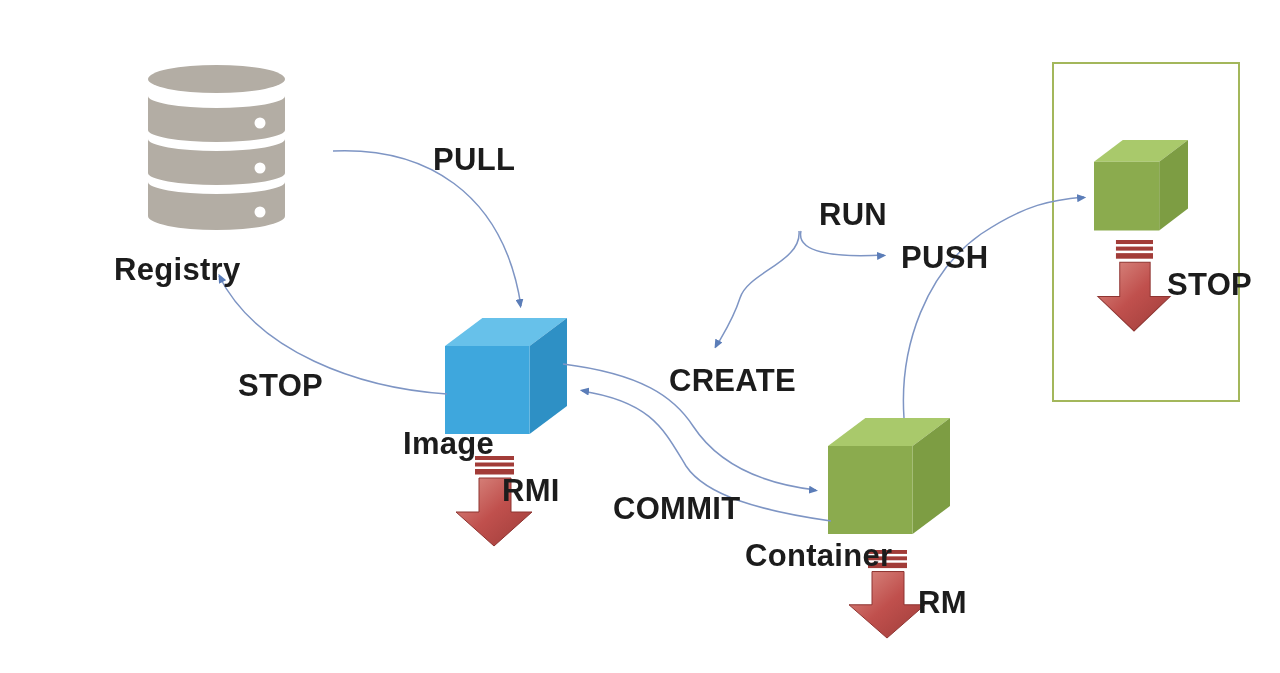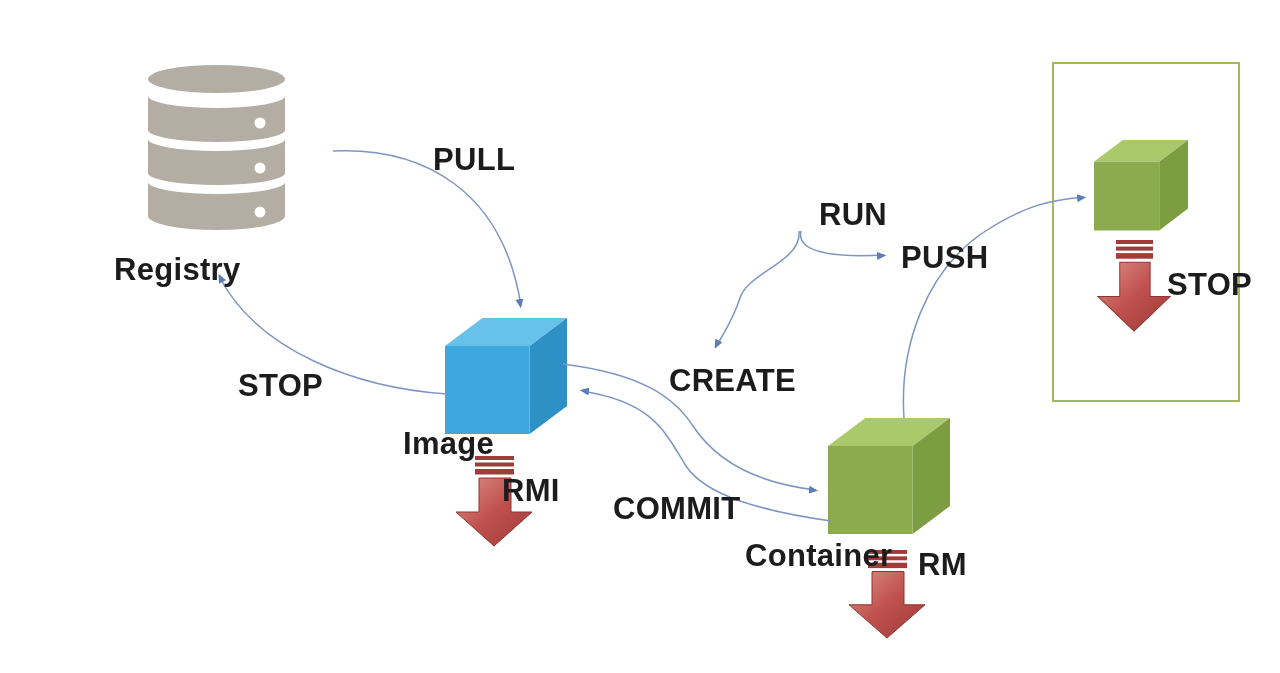--- a/index.html
+++ b/index.html
@@ -48,21 +48,21 @@
   #lbl-registry{left:114px;top:254px;}
   #lbl-pull{left:433px;top:144px;}
   #lbl-push{left:238px;top:370px;}
   #lbl-image{left:403px;top:428px;}
   #lbl-rmi{left:502px;top:475px;}
   #lbl-run{left:773px;top:199px;margin-left:46px;}
   #lbl-start{left:901px;top:242px;}
   #lbl-create{left:669px;top:365px;}
   #lbl-commit{left:613px;top:493px;}
   #lbl-container{left:745px;top:540px;}
-  #lbl-rm{left:918px;top:549px;}
+  #lbl-rm{left:918px;top:587px;}
   #lbl-stop{left:1167px;top:269px;text-align:center;}
   #lbl-memory{left:1052px;top:72px;width:184px;}
   
   .connector{stroke:var(--c-arrow-line,#7e95c4);stroke-width:1.5;fill:none;}
   .arrow-head-marker{fill:var(--c-arrow-head,#5b7db8);}
   .cyl{fill:var(--c-registry-gray,#b3ada4);}
   .cyl-dot{fill:#ffffff;}
   .cube-blue .face-top{fill:var(--c-image-cube-top,#67c1ea);}
   .cube-blue .face-front{fill:var(--c-image-cube-front,#3ea7dd);}
   .cube-blue .face-side{fill:var(--c-image-cube-side,#2e90c5);}

